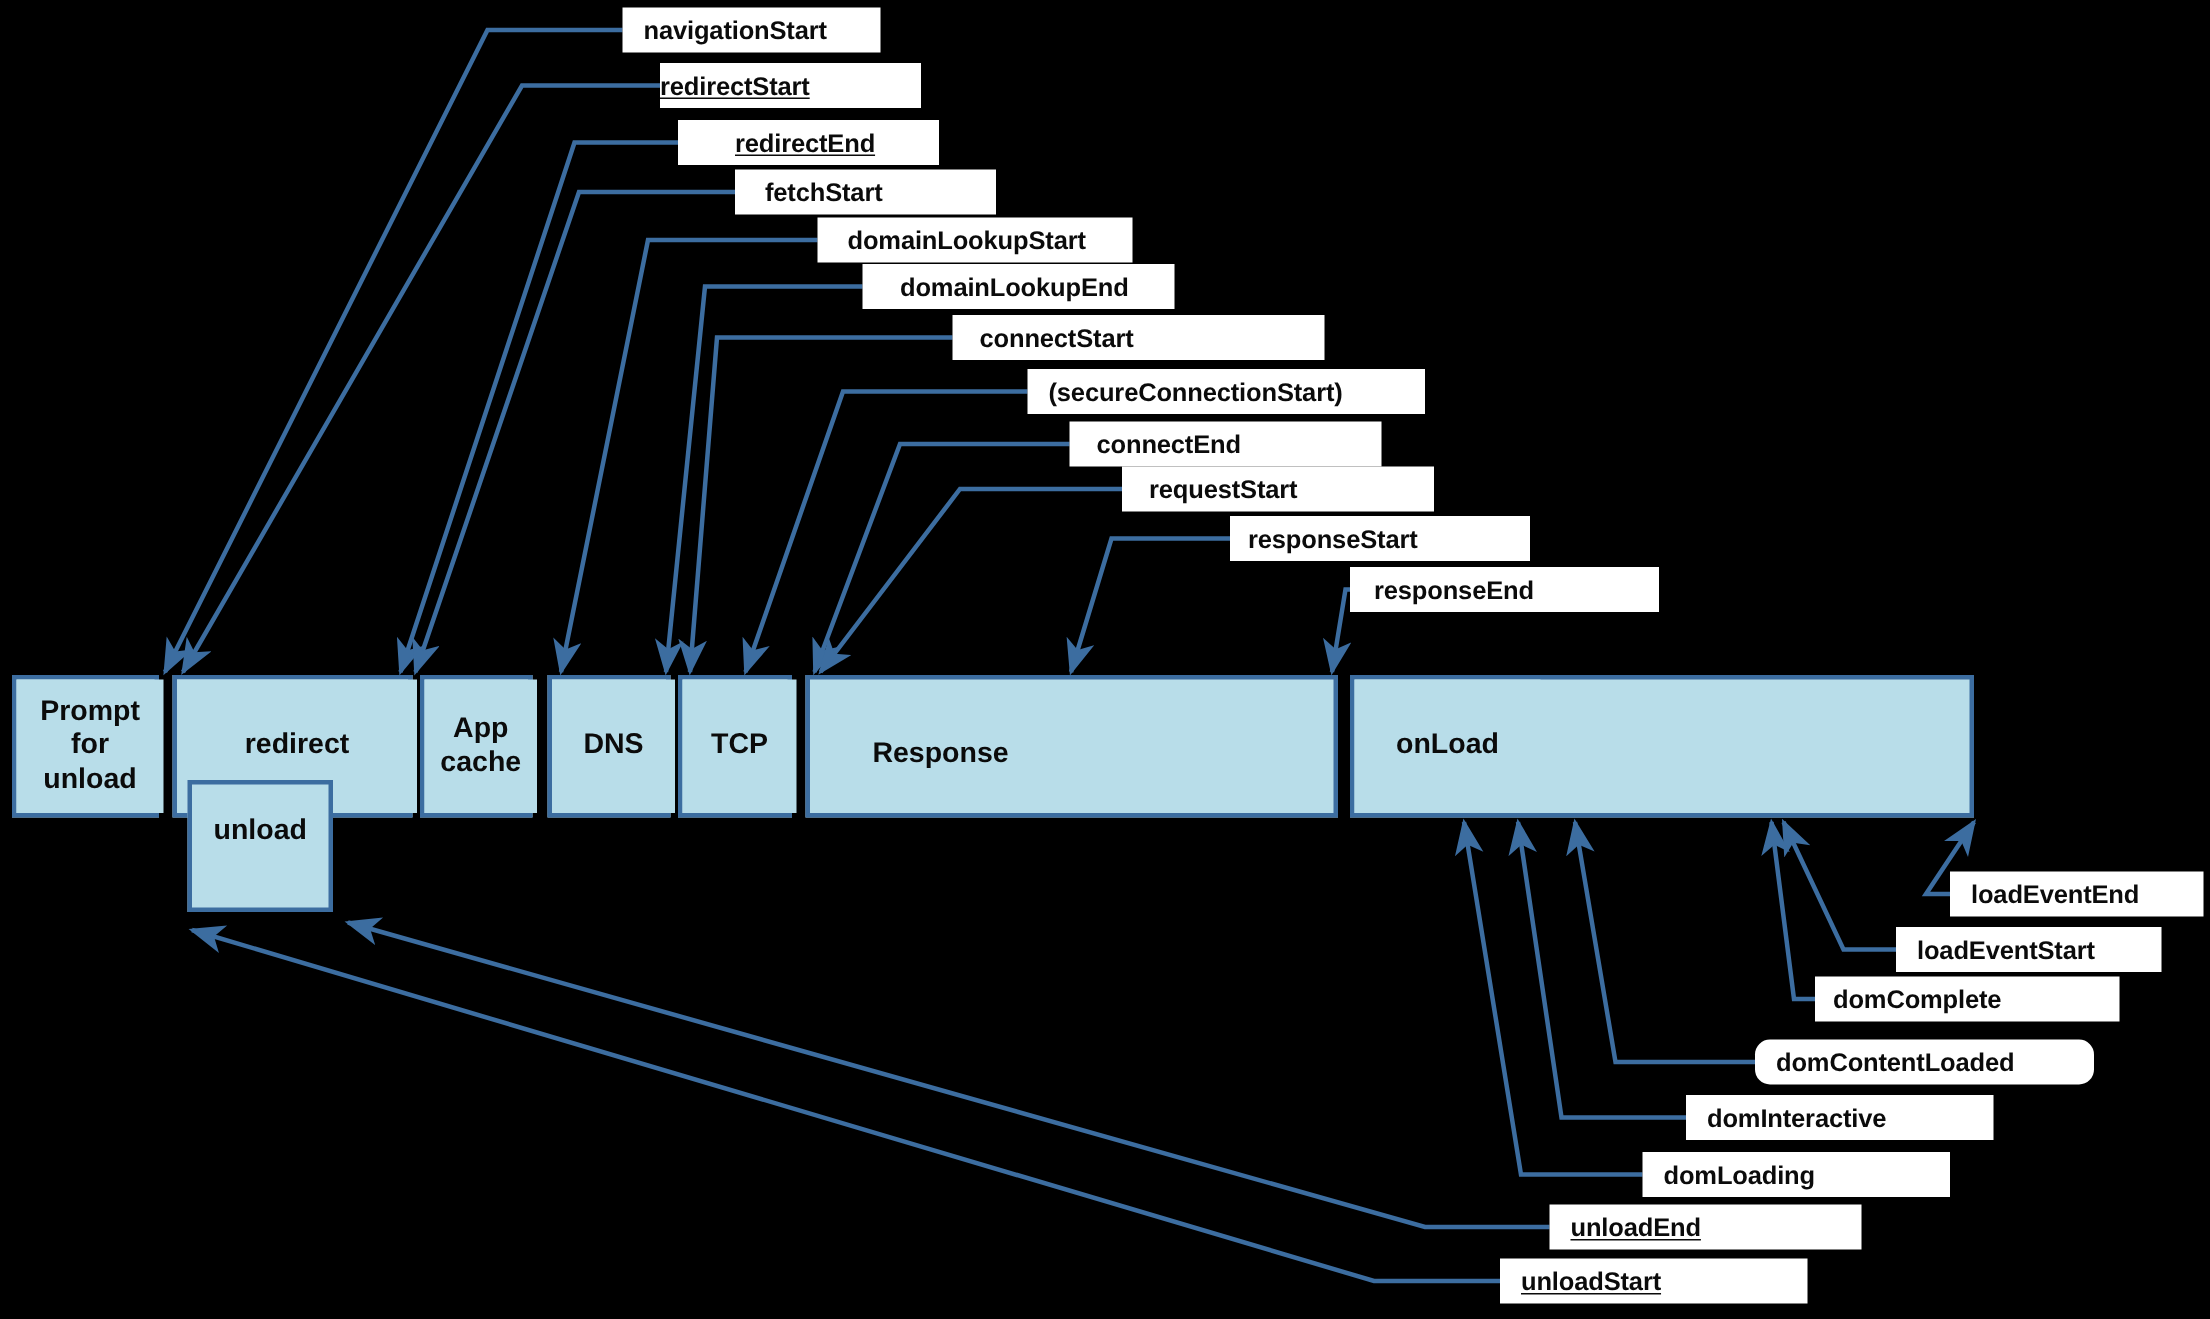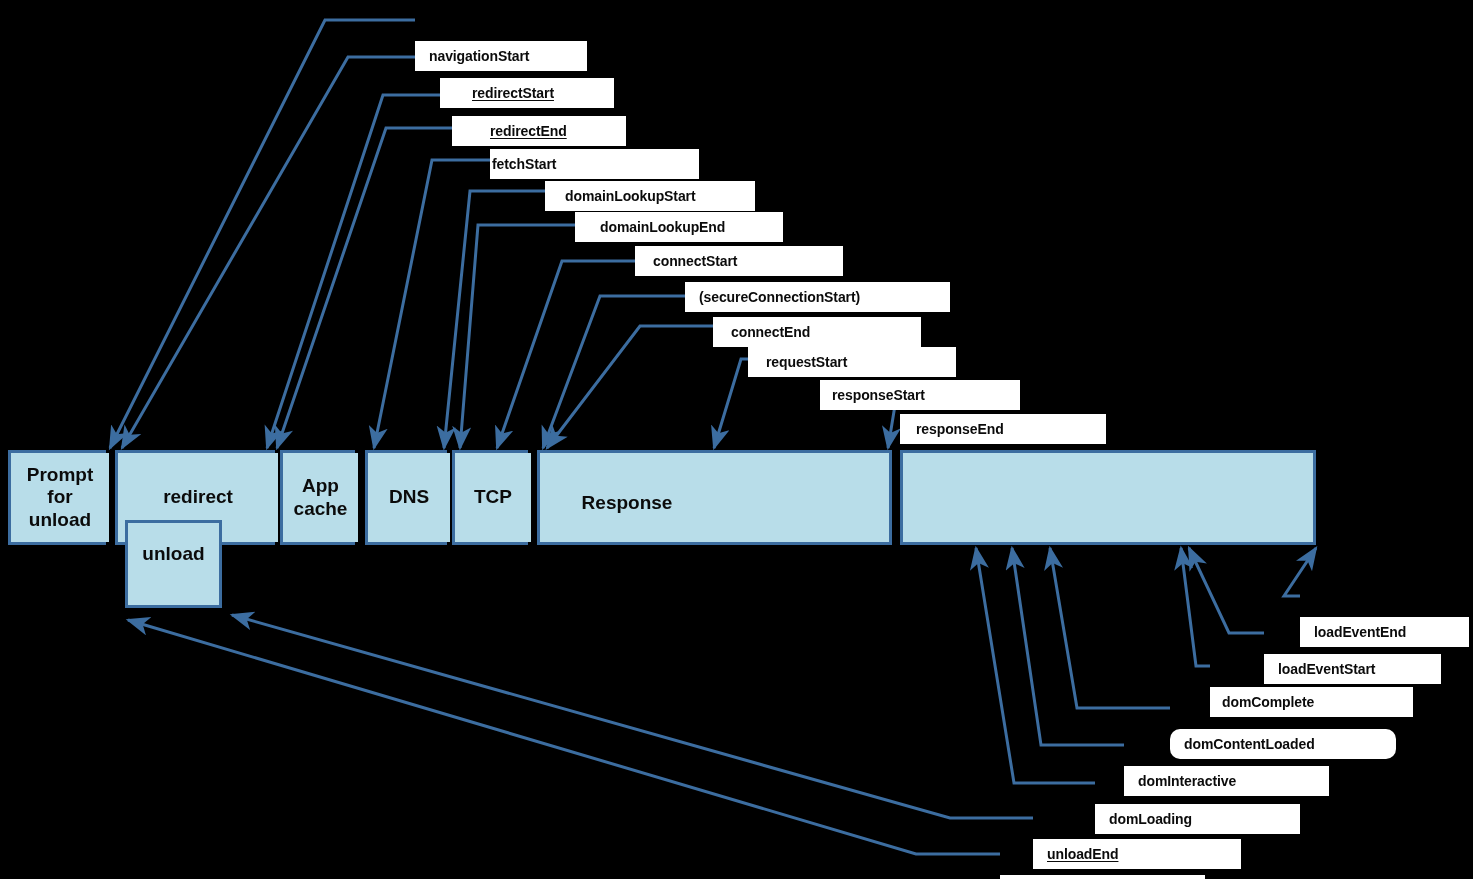--- a/index.html
+++ b/index.html
@@ -23,28 +23,27 @@
     width: 1473px;
     height: 879px;
     pointer-events: none;
   }
   
   .chip {
     position: absolute;
     background: #FFFFFF;
     color: #0B0B0B;
     font-weight: bold;
-    font-size: 14px;
+    font-size: 17px;
     line-height: 1;
     display: flex;
     align-items: center;
     box-sizing: border-box;
     white-space: nowrap;
     letter-spacing: -0.1px;
-    margin-top: 36px;
   }
   .chip.underline > span {
     text-decoration: underline;
     text-underline-offset: 2px;
   }
   
   .group {
     position: absolute;
     box-sizing: border-box;
     border: 3px solid #3C6DA0;
@@ -116,36 +115,36 @@
         <polyline points="1095,783 1014,783 976,548" fill="none" stroke="#3C6DA0" stroke-width="3" stroke-linejoin="miter" stroke-linecap="butt" marker-end="url(#arrowhead)"></polyline>
         <polyline points="1033,818 950,818 232,615" fill="none" stroke="#3C6DA0" stroke-width="3" stroke-linejoin="miter" stroke-linecap="butt" marker-end="url(#arrowhead)"></polyline>
         <polyline points="1000,854 916,854 128,620" fill="none" stroke="#3C6DA0" stroke-width="3" stroke-linejoin="miter" stroke-linecap="butt" marker-end="url(#arrowhead)"></polyline>
       </g>
   </svg>
 
   <div id="callouts-top-layer">
       <div class="chip" style="left: 415px; top: 5px; width: 172px; height: 30px; padding-left: 14px;">
         <span>navigationStart</span>
       </div>
-      <div class="chip underline" style="left: 440px; top: 42px; width: 174px; height: 30px; padding-left: 32px;">
+      <div class="chip underline" style="left: 440px; top: 42px; width: 174px; height: 30px; ">
         <span>redirectStart</span>
       </div>
       <div class="chip underline" style="left: 452px; top: 80px; width: 174px; height: 30px; padding-left: 38px;">
         <span>redirectEnd</span>
       </div>
-      <div class="chip" style="left: 490px; top: 113px; width: 209px; height: 30px; padding-left: 2px;">
+      <div class="chip" style="left: 490px; top: 113px; width: 174px; height: 30px; padding-left: 20px;">
         <span>fetchStart</span>
       </div>
       <div class="chip" style="left: 545px; top: 145px; width: 210px; height: 30px; padding-left: 20px;">
         <span>domainLookupStart</span>
       </div>
       <div class="chip" style="left: 575px; top: 176px; width: 208px; height: 30px; padding-left: 25px;">
         <span>domainLookupEnd</span>
       </div>
-      <div class="chip" style="left: 635px; top: 210px; width: 208px; height: 30px; padding-left: 18px;">
+      <div class="chip" style="left: 635px; top: 210px; width: 248px; height: 30px; padding-left: 18px;">
         <span>connectStart</span>
       </div>
       <div class="chip" style="left: 685px; top: 246px; width: 265px; height: 30px; padding-left: 14px;">
         <span>(secureConnectionStart)</span>
       </div>
       <div class="chip" style="left: 713px; top: 281px; width: 208px; height: 30px; padding-left: 18px;">
         <span>connectEnd</span>
       </div>
       <div class="chip" style="left: 748px; top: 311px; width: 208px; height: 30px; padding-left: 18px;">
         <span>requestStart</span>
@@ -186,20 +185,23 @@
         <div class="phase" style="flex: 0 0 76px;">
           <span style="white-space: pre-line;">TCP</span>
         </div>
       </div>
       <div class="group" style="left: 537px; top: 450px; width: 355px; height: 95px;">
         <div class="phase" style="flex: 0 0 174px; margin-top: 12px;">
           <span style="white-space: pre-line;">Response</span>
         </div>
       </div>
       <div class="group" style="left: 900px; top: 450px; width: 416px; height: 95px;">
+        <div class="phase" style="flex: 0 0 124px;">
+          <span style="white-space: pre-line;">onLoad</span>
+        </div>
       </div>
       <div class="unloadbox" style="left: 125px; top: 520px; width: 97px; height: 88px;">
         <span>unload</span>
       </div>
     </div>
 
   <div id="callouts-bottom-layer">
       <div class="chip" style="left: 1300px; top: 581px; width: 169px; height: 30px; padding-left: 14px;">
         <span>loadEventEnd</span>
       </div>

